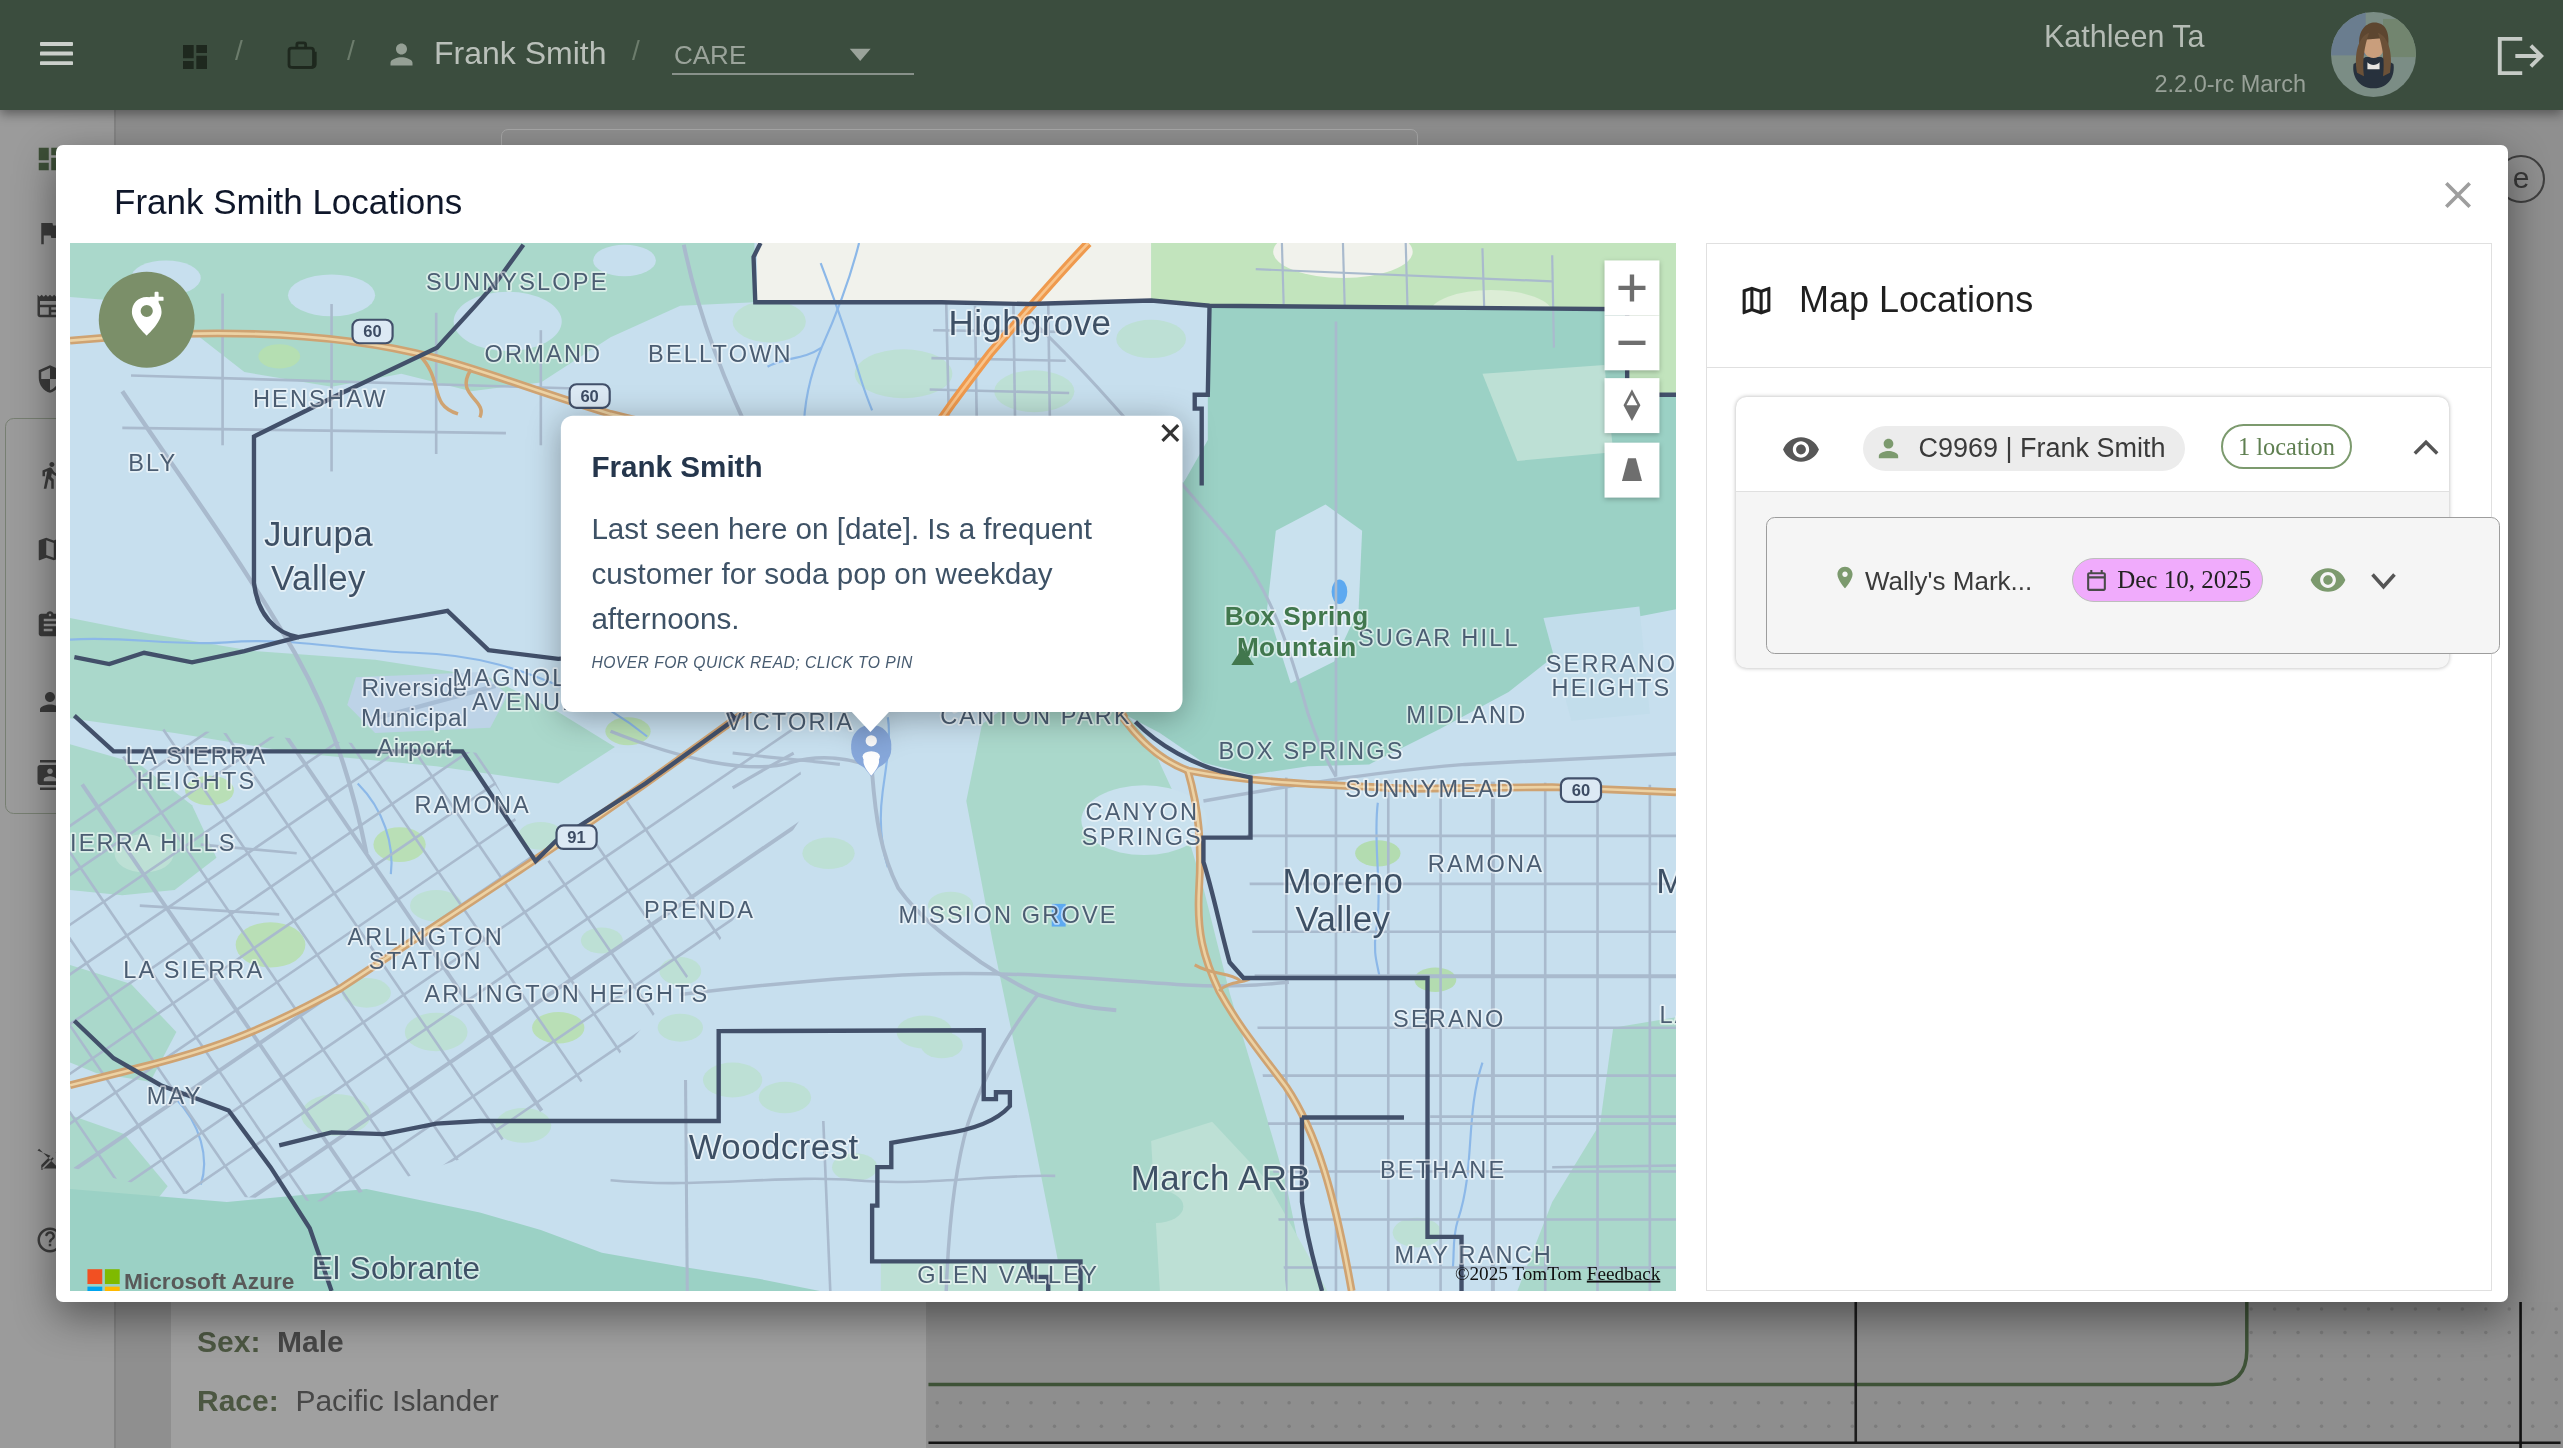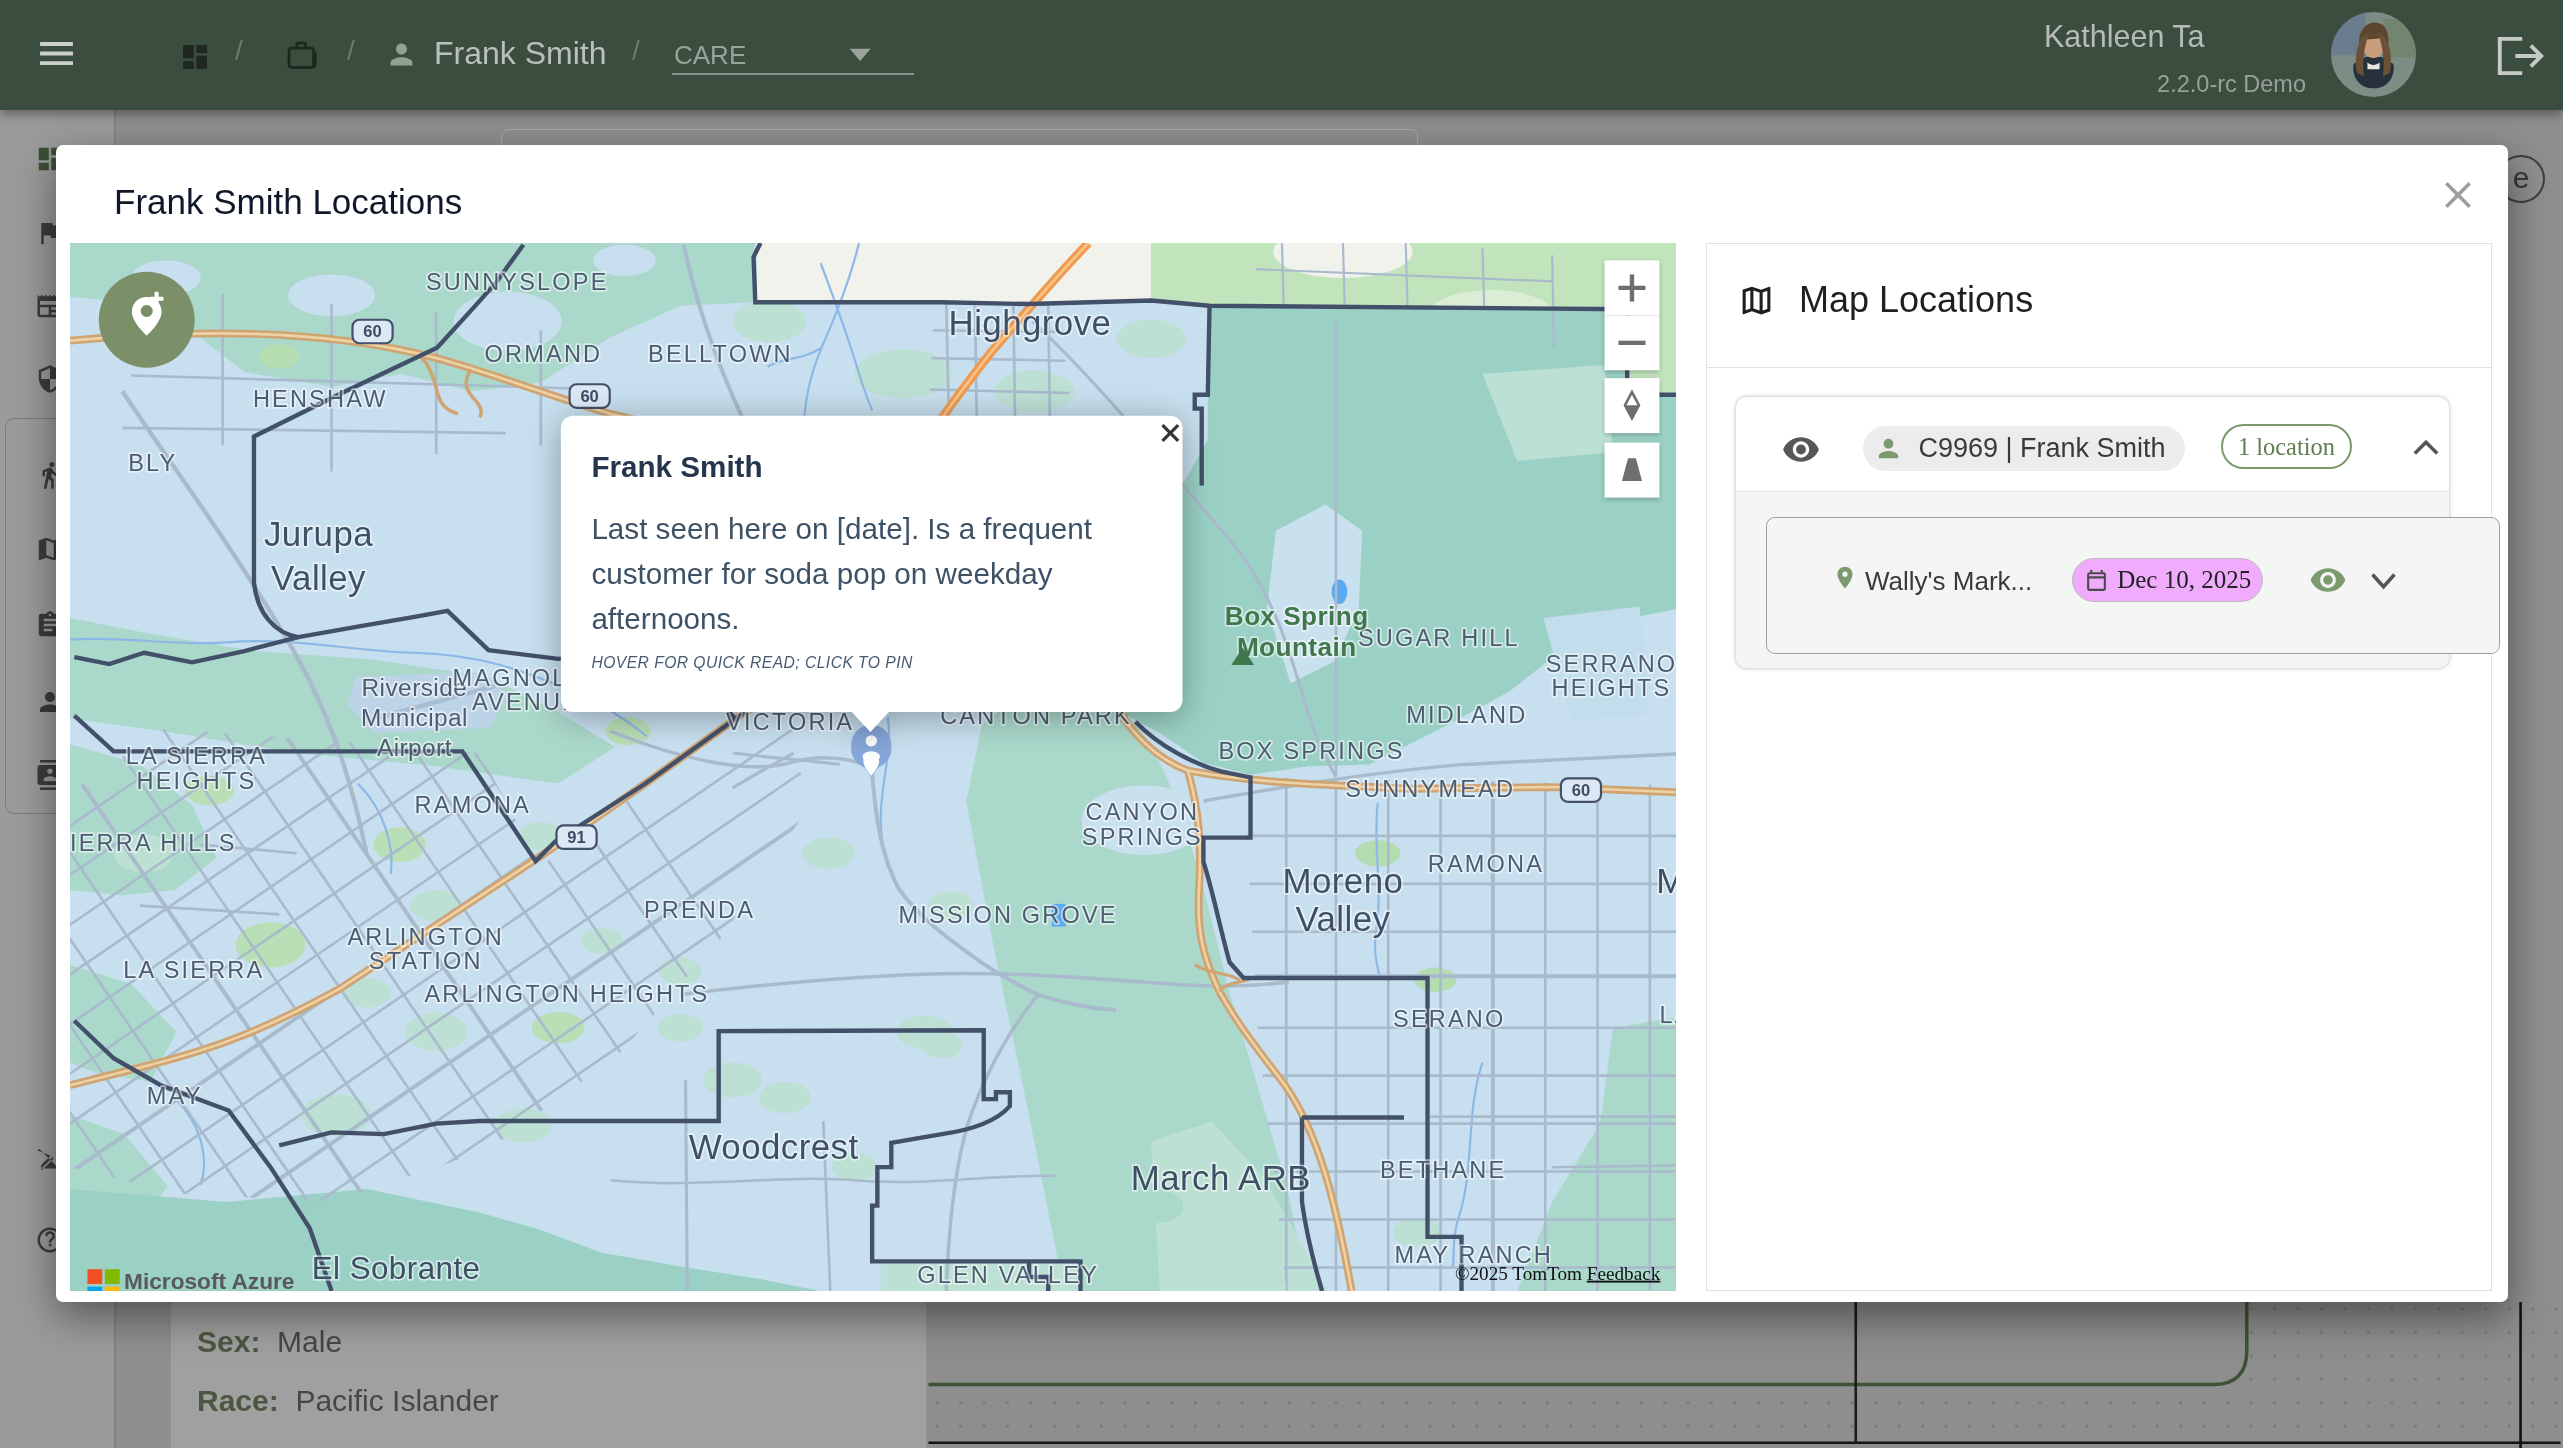--- a/index.html
+++ b/index.html
@@ -8,21 +8,21 @@
 
 <div class="abs" style="left:0;top:110px;width:2563px;height:1339px;background:#8f8f8f"></div>
 <div class="abs" style="left:0;top:110px;width:115px;height:1339px;background:#9b9b9b"></div>
 <div class="abs" style="left:114px;top:110px;width:1.7px;height:1339px;background:#848484"></div>
 
 <div class="abs" style="left:501px;top:129px;width:915px;height:35px;border:1.7px solid #a8a8a8;border-radius:7px"></div>
 
 <div class="abs" style="left:2497px;top:155px;width:44px;height:44px;border-radius:50%;border:2.6px solid #3f3f3f;color:#383838;font-size:30px;text-align:center;line-height:42px">e</div>
 
 <div class="abs" style="left:171px;top:1302px;width:755px;height:146px;background:#a0a0a0"></div>
-<div class="abs" style="left:197px;top:1325px;font-size:30px;font-weight:bold;color:#4c5742">Sex: <span style="font-weight:normal;color:#474747">&nbsp;Male</span></div>
+<div class="abs" style="left:197px;top:1325px;font-size:30px;font-weight:bold;color:#4c5742">Sex: <span style="font-weight:bold;color:#474747">&nbsp;Male</span></div>
 <div class="abs" style="left:197px;top:1384px;font-size:30px;font-weight:bold;color:#4c5742">Race: <span style="font-weight:normal;color:#474747">&nbsp;Pacific Islander</span></div>
 
 <svg class="abs" style="left:926px;top:1302px" width="1637" height="146" viewBox="0 0 1878 168">
  <rect x="0" y="0" width="1878" height="168" fill="#8e8e8e"></rect>
  <g fill="#7c7c7c">
 <circle cx="1522" cy="8" r="2"></circle>
         <circle cx="1549" cy="8" r="2"></circle>
         <circle cx="1576" cy="8" r="2"></circle>
         <circle cx="1603" cy="8" r="2"></circle>
         <circle cx="1630" cy="8" r="2"></circle>
@@ -279,21 +279,21 @@
       <path d="M12 12c2.21 0 4-1.79 4-4s-1.79-4-4-4-4 1.79-4 4 1.79 4 4 4zm0 2c-2.67 0-8 1.34-8 4v2h16v-2c0-2.66-5.33-4-8-4z"></path>
     </svg>
 <div class="abs" style="left:434px;top:35px;font-size:32px;color:#bac0ba">Frank Smith</div>
 <div class="abs" style="left:632px;top:35px;font-size:28px;color:#6c7c6c">/</div>
 <div class="abs" style="left:674px;top:40px;font-size:26px;color:#9aa39a">CARE</div>
 <div class="abs" style="left:672px;top:73px;width:242px;height:1.7px;background:#88918a"></div>
 <svg class="abs" style="left:848px;top:47px" width="24.4" height="15.7" viewBox="0 0 28 18">
       <polygon points="2,2 26,2 14,16" fill="#9aa39a"></polygon>
     </svg>
 <div class="abs" style="left:2044px;top:19px;width:262px;font-size:30.5px;color:#b5bcb5">Kathleen Ta</div>
-<div class="abs" style="left:2044px;top:71px;width:262px;text-align:right;font-size:23.5px;color:#98a198">2.2.0-rc Demo</div>
+<div class="abs" style="left:2044px;top:71px;width:262px;text-align:right;font-size:23.5px;color:#98a198">2.2.0-rc March</div>
 <svg class="abs" style="left:2331px;top:12.2px" width="85" height="85" viewBox="0 0 98 98">
  <defs>
         <clipPath id="avc">
           <circle cx="49" cy="49" r="49"></circle>
         </clipPath>
       </defs>
  <g clip-path="url(#avc)">
   <rect width="98" height="98" fill="#7b8d85"></rect>
   <rect x="0" y="0" width="40" height="50" fill="#6a7d8f"></rect>
   <rect x="60" y="8" width="38" height="44" fill="#72856f"></rect>

